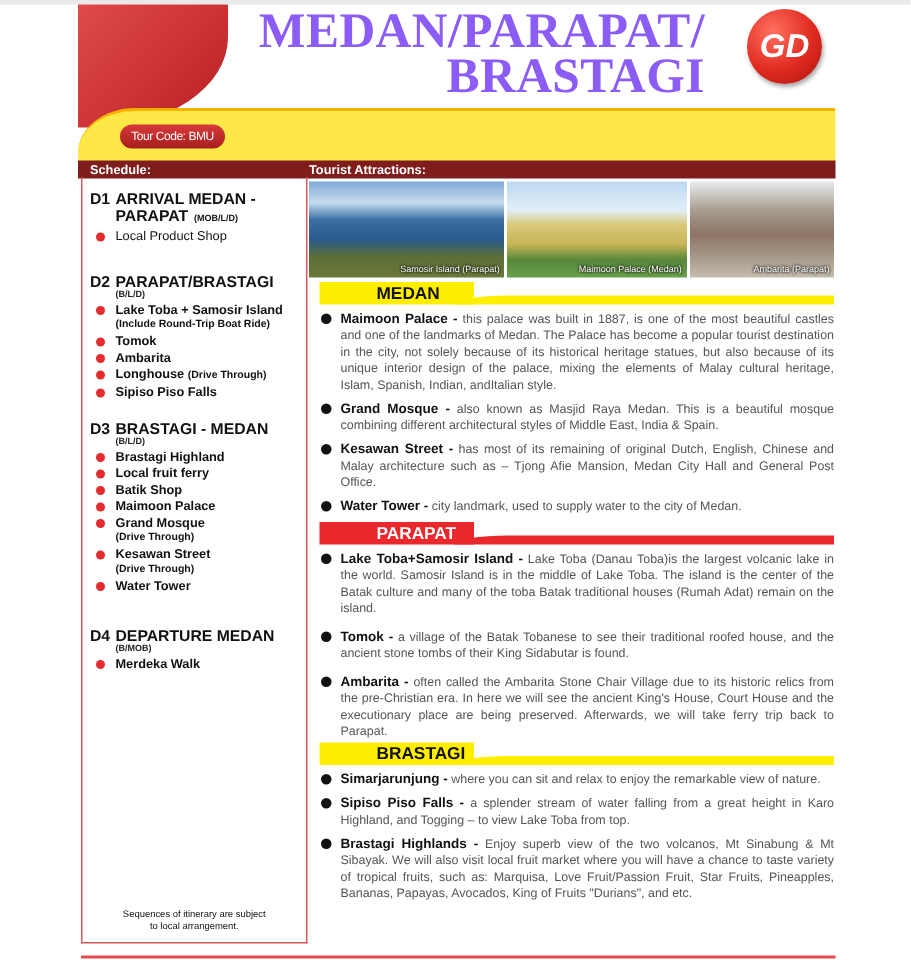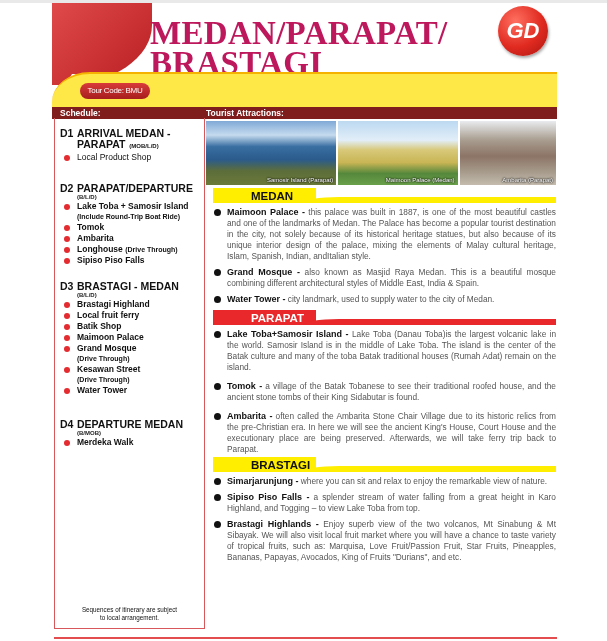--- a/index.html
+++ b/index.html
@@ -1,20 +1,20 @@
 <!DOCTYPE html>
 <html><head>
 <meta charset="utf-8">
 <style>
   html,body{margin:0;padding:0;background:#fff;}
   body{width:607px;height:641px;position:relative;overflow:hidden;font-family:"Liberation Sans",sans-serif;}
   .topline{position:absolute;left:0;top:0;width:607px;height:3px;background:#e9e9e9;}
   .badge-4d3n{position:absolute;left:52px;top:3px;width:100px;height:82px;background:linear-gradient(135deg,#e04a4a,#b81e22);border-bottom-right-radius:90px 60px;}
   .badge-4d3n span{position:absolute;left:13px;top:20px;color:#fff;font-weight:bold;font-size:23px;margin-top:47px;}
-  .title{position:absolute;left:150px;top:18px;width:320px;text-align:left;font-family:"Liberation Serif",serif;font-weight:bold;font-size:33px;line-height:30px;color:#be185d;letter-spacing:0.3px;}
+  .title{position:absolute;left:150px;top:6px;width:320px;text-align:right;font-family:"Liberation Serif",serif;font-weight:bold;font-size:33px;line-height:30px;color:#8b5cf6;letter-spacing:0.3px;}
   .logo{position:absolute;left:498px;top:6px;width:50px;height:50px;border-radius:50%;background:radial-gradient(circle at 35% 30%,#ff7060,#e02a20 55%,#a81510);box-shadow:1px 2px 3px rgba(0,0,0,0.35);}
   .logo span{position:absolute;left:0;top:12px;width:50px;text-align:center;color:#fff;font-weight:bold;font-style:italic;font-size:22px;}
   .yellow-band{position:absolute;left:52px;top:72px;width:505px;height:34px;background:#fde847;border-top:2px solid #f5b200;border-top-left-radius:38px 30px;}
   .tour-code{position:absolute;left:80px;top:83px;width:70px;height:16px;border-radius:8px;background:linear-gradient(#d83a3a,#a71d1d);color:#fff;font-size:8px;line-height:16px;text-align:center;letter-spacing:-0.3px;}
   .red-band{position:absolute;left:52px;top:107px;width:505px;height:12px;background:#7f1d1d;}
   .red-band span{position:absolute;top:0px;color:#fff;font-weight:bold;font-size:8.5px;line-height:12px;}
   .schedule{position:absolute;left:54px;top:118px;width:149px;height:510px;border:1.5px solid #d8575a;border-top:none;}
   .day{position:absolute;left:5px;width:145px;}
   .day-head{font-weight:bold;font-size:10.5px;line-height:11px;color:#111;display:flex;}
   .day-num{width:17px;flex:none;}
@@ -86,21 +86,21 @@
     </div>
     <div class="sched-item">
         <span class="dot"></span>
         <span>Local Product Shop</span>
       </div>
   </div>
 
   <div class="day" style="top:65px">
     <div class="day-head">
       <span class="day-num">D2</span>
-      <span>PARAPAT/DEPARTURE</span>
+      <span>PARAPAT/BRASTAGI</span>
     </div>
     <div class="meal-line">(B/L/D)</div>
     <div class="sched-item bold">
         <span class="dot"></span>
         <span>Lake Toba + Samosir Island</span>
       </div>
     <div class="sub-line">(Include Round-Trip Boat Ride)</div>
     <div class="sched-item bold">
         <span class="dot"></span>
         <span>Tomok</span>
@@ -197,20 +197,24 @@
   <div class="attr">
       <span class="bul"></span>
       <div><span class="name">Maimoon Palace -</span><span> this palace was built in 1887, is one of the most beautiful castles and one of the landmarks of Medan. The Palace has become a popular tourist destination in the city, not solely because of its historical heritage statues, but also because of its unique interior design of the palace, mixing the elements of Malay cultural heritage, Islam, Spanish, Indian, andItalian style.</span></div>
     </div>
   <div class="attr">
       <span class="bul"></span>
       <div><span class="name">Grand Mosque -</span><span> also known as Masjid Raya Medan. This is a beautiful mosque combining different architectural styles of Middle East, India &amp; Spain.</span></div>
     </div>
   <div class="attr">
       <span class="bul"></span>
+      <div><span class="name">Kesawan Street -</span><span> has most of its remaining of original Dutch, English, Chinese and Malay architecture such as – Tjong Afie Mansion, Medan City Hall and General Post Office.</span></div>
+    </div>
+  <div class="attr">
+      <span class="bul"></span>
       <div><span class="name">Water Tower -</span><span> city landmark, used to supply water to the city of Medan.</span></div>
     </div>
 
   <div class="sec-head red">
     <div class="hbg"></div>
       <div class="hbg2"></div>
     <span>PARAPAT</span>
   </div>
   <div class="attr">
       <span class="bul"></span>

